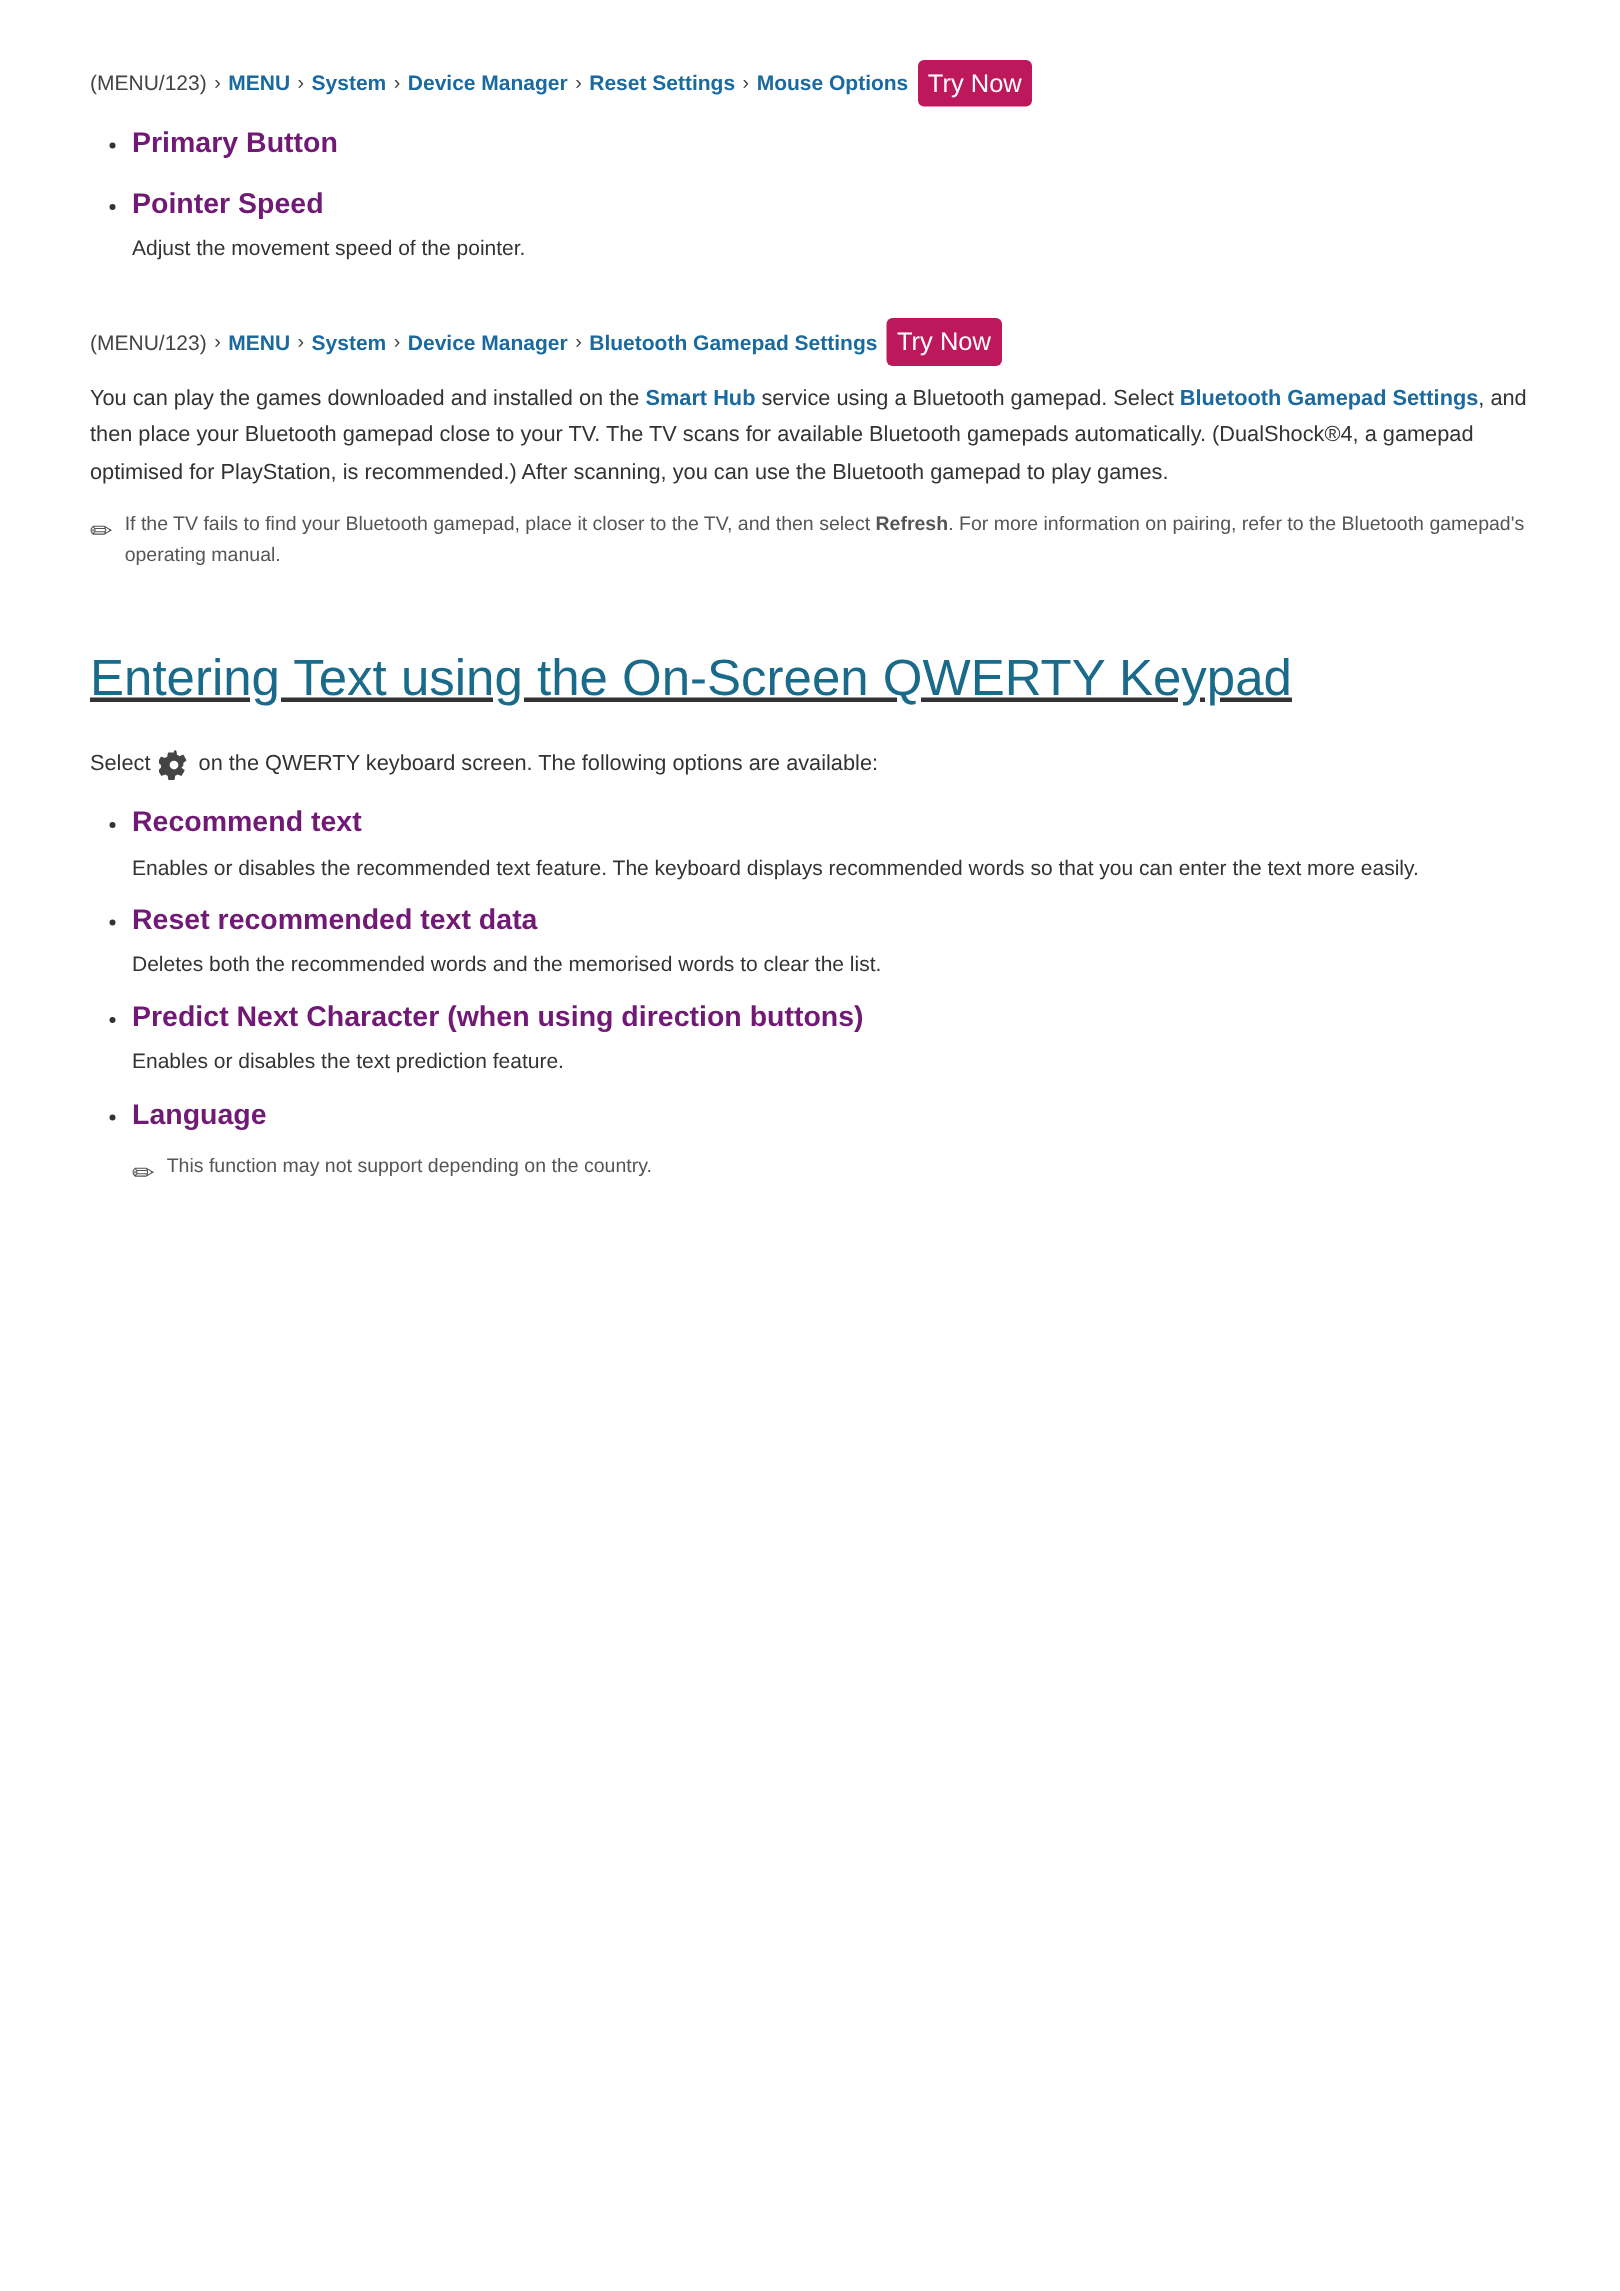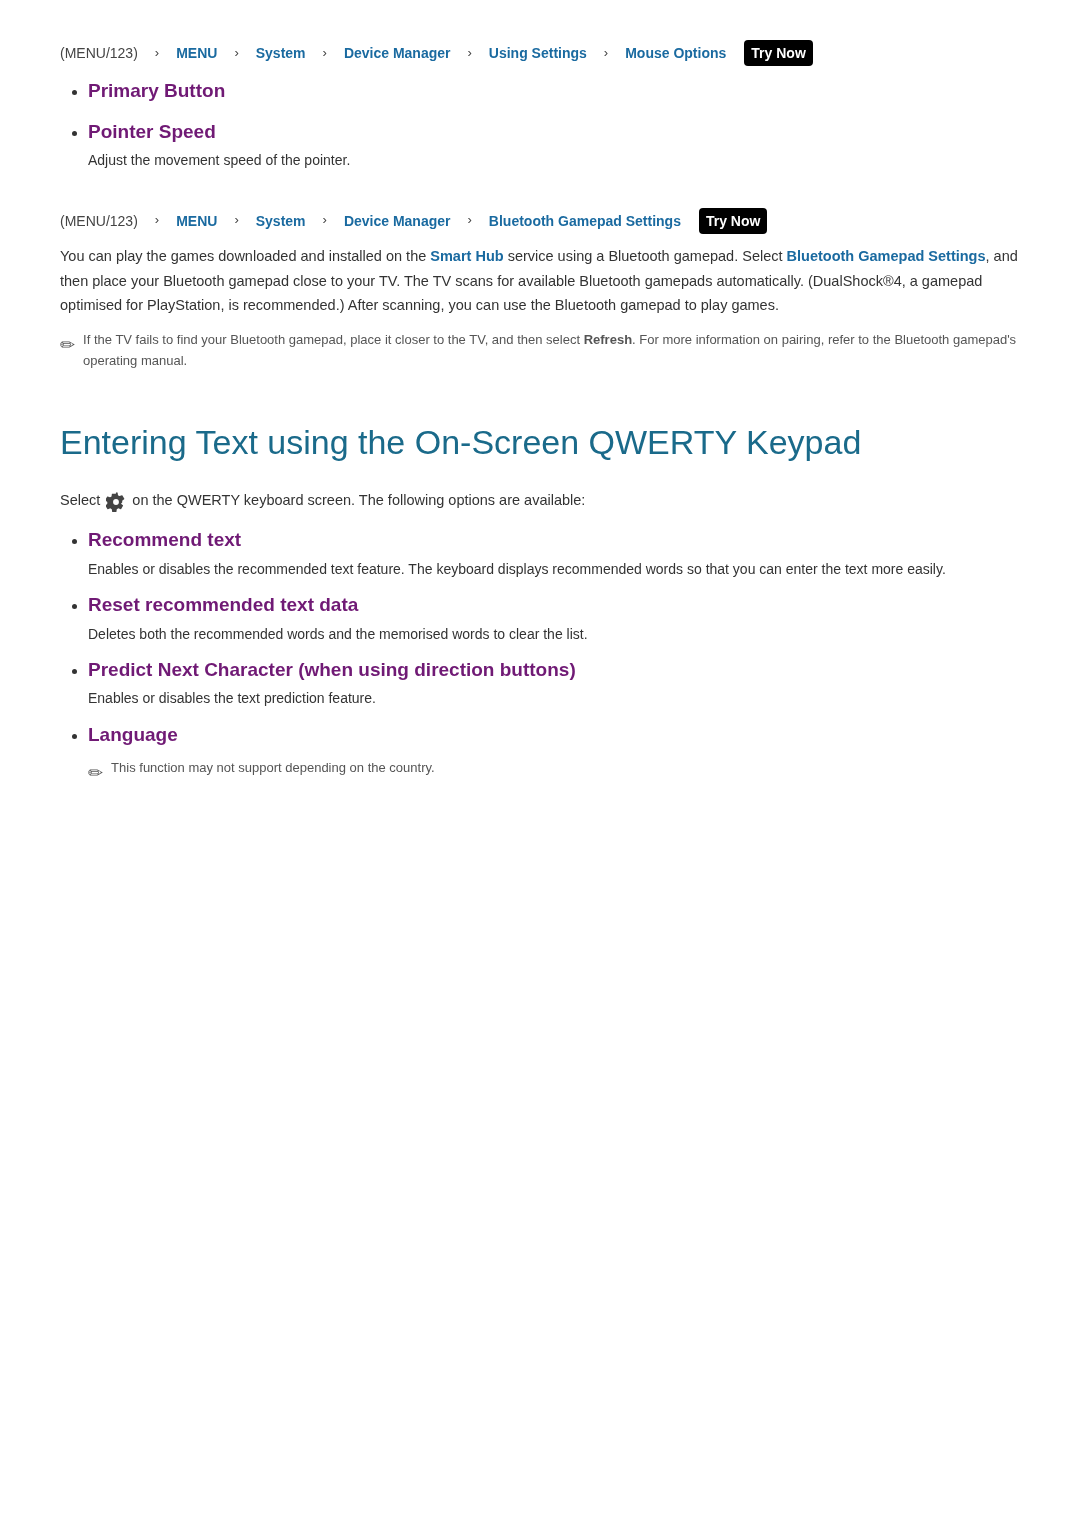--- a/index.html
+++ b/index.html
@@ -21,45 +21,45 @@
       margin-bottom: 8px;
     }
 
     .breadcrumb-line {
       font-size: 14px;
       color: #444;
       margin-bottom: 10px;
       display: flex;
       align-items: center;
       flex-wrap: wrap;
-      gap: 14px;
+      gap: 2px;
     }
 
     .breadcrumb-line .sep {
       color: #444;
       margin: 0 3px;
       font-size: 13px;
     }
 
     .breadcrumb-link {
       color: #1a6aa0;
       font-weight: 600;
       font-size: 14px;
     }
 
     .breadcrumb-plain {
       color: #444;
       font-size: 14px;
     }
 
     .try-now-badge {
-      background: #000000;
+      background: #be185d;
       color: #ffffff;
-      font-size: 14px;
-      font-weight: 700;
+      font-size: 17px;
+      font-weight: 400;
       border-radius: 4px;
       padding: 2px 7px;
       margin-left: 4px;
       display: inline-block;
       vertical-align: middle;
     }
 
     .bullet-list {
       list-style: disc;
       margin-left: 28px;
@@ -128,21 +128,21 @@
       font-size: 24px;
       font-weight: 500;
       margin-bottom: 10px;
       margin-top: 6px;
     }
 
     .top-section { margin-bottom: 10px; }
 
     .bluetooth-section { margin-top: 30px; }
 
-    .qwerty-section { margin-top: 44px; }
+    .qwerty-section { margin-top: 44px; text-decoration: underline; }
 
     .additional-section { margin-top: 18px; }
 
     .inline-text-bold {
       font-weight: 600;
       color: #1a6aa0;
     }
   </style>
 </head>
 <body>
@@ -150,21 +150,21 @@
 <div class="top-section">
   <div class="breadcrumb-line">
     <span class="breadcrumb-plain">(MENU/123)</span>
     <span class="sep">›</span>
     <span class="breadcrumb-link">MENU</span>
     <span class="sep">›</span>
     <span class="breadcrumb-link">System</span>
     <span class="sep">›</span>
     <span class="breadcrumb-link">Device Manager</span>
     <span class="sep">›</span>
-    <span class="breadcrumb-link">Using Settings</span>
+    <span class="breadcrumb-link">Reset Settings</span>
     <span class="sep">›</span>
     <span class="breadcrumb-link">Mouse Options</span>
     <span class="try-now-badge">Try Now</span>
   </div>
   <ul class="bullet-list">
     <li>
       <span class="bullet-link">Primary Button</span>
     </li>
     <li>
       <span class="bullet-link">Pointer Speed</span>

